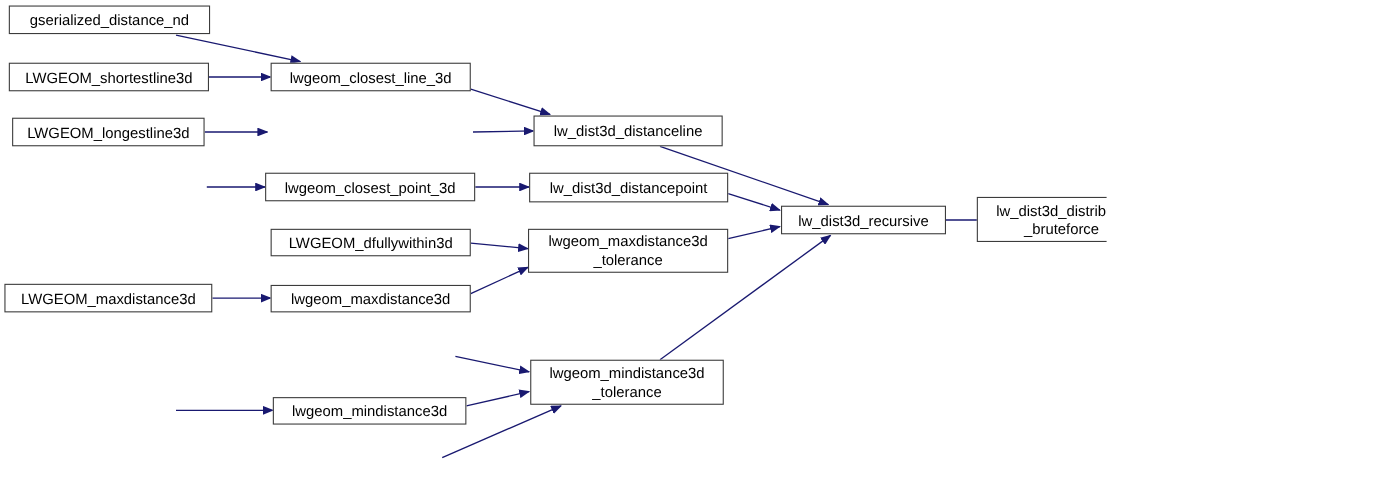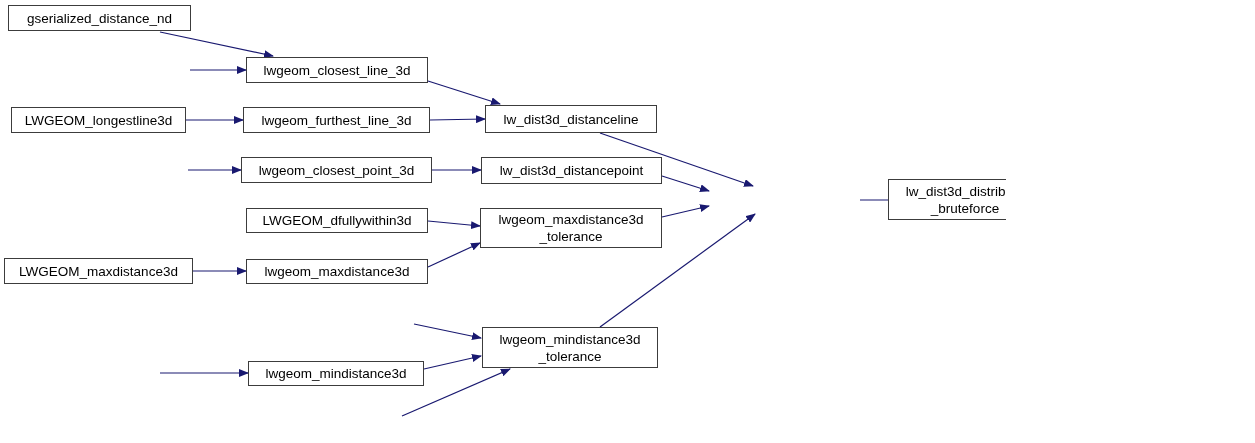--- a/index.html
+++ b/index.html
@@ -73,34 +73,35 @@
     <line class="edge" x1="600" y1="327" x2="755" y2="214" marker-end="url(#arrowhead)"></line>
     <line class="edge" x1="860" y1="200" x2="908" y2="200" marker-end="url(#arrowhead)"></line>
     <line class="edge" x1="1062" y1="200" x2="1110" y2="200" marker-end="url(#arrowhead)"></line>
     <line class="edge" x1="414" y1="324" x2="481" y2="338" marker-end="url(#arrowhead)"></line>
     <line class="edge" x1="160" y1="373" x2="248" y2="373" marker-end="url(#arrowhead)"></line>
     <line class="edge" x1="424" y1="369" x2="481" y2="356" marker-end="url(#arrowhead)"></line>
     <line class="edge" x1="402" y1="416" x2="510" y2="369" marker-end="url(#arrowhead)"></line>
   </svg>
 
   <div class="node" style="left:8px;   top:5px;   width:183px; height:26px">gserialized_distance_nd</div>
+  <div class="node" style="left:8px;   top:57px;  width:182px; height:26px">LWGEOM_shortestline3d</div>
   <div class="node" style="left:11px;  top:107px; width:175px; height:26px">LWGEOM_longestline3d</div>
   <div class="node" style="left:4px;   top:258px; width:189px; height:26px">LWGEOM_maxdistance3d</div>
 
   <div class="node" style="left:246px; top:57px;  width:182px; height:26px">lwgeom_closest_line_3d</div>
-  <div class="node" style="left:243px; top:107px; width:187px; height:26px">lwgeom_furthest_line_3d</div>
   <div class="node" style="left:241px; top:157px; width:191px; height:26px">lwgeom_closest_point_3d</div>
   <div class="node" style="left:246px; top:208px; width:182px; height:25px">LWGEOM_dfullywithin3d</div>
   <div class="node" style="left:246px; top:259px; width:182px; height:25px">lwgeom_maxdistance3d</div>
   <div class="node" style="left:248px; top:361px; width:176px; height:25px">lwgeom_mindistance3d</div>
 
   <div class="node" style="left:485px; top:105px; width:172px; height:28px">lw_dist3d_distanceline</div>
   <div class="node" style="left:481px; top:157px; width:181px; height:27px">lw_dist3d_distancepoint</div>
   <div class="node" style="left:480px; top:208px; width:182px; height:40px">lwgeom_maxdistance3d
 _tolerance</div>
   <div class="node" style="left:482px; top:327px; width:176px; height:41px">lwgeom_mindistance3d
 _tolerance</div>
 
+  <div class="node" style="left:710px; top:187px; width:150px; height:26px">lw_dist3d_recursive</div>
   <div class="node" style="left:888px; top:179px; width:154px; height:41px">lw_dist3d_distribute
 _bruteforce</div>
   <div class="node highlighted" style="left:1110px; top:186px; width:143px; height:27px">lw_dist3d_poly_tri</div>
 
 </div>
 
 </body></html>

